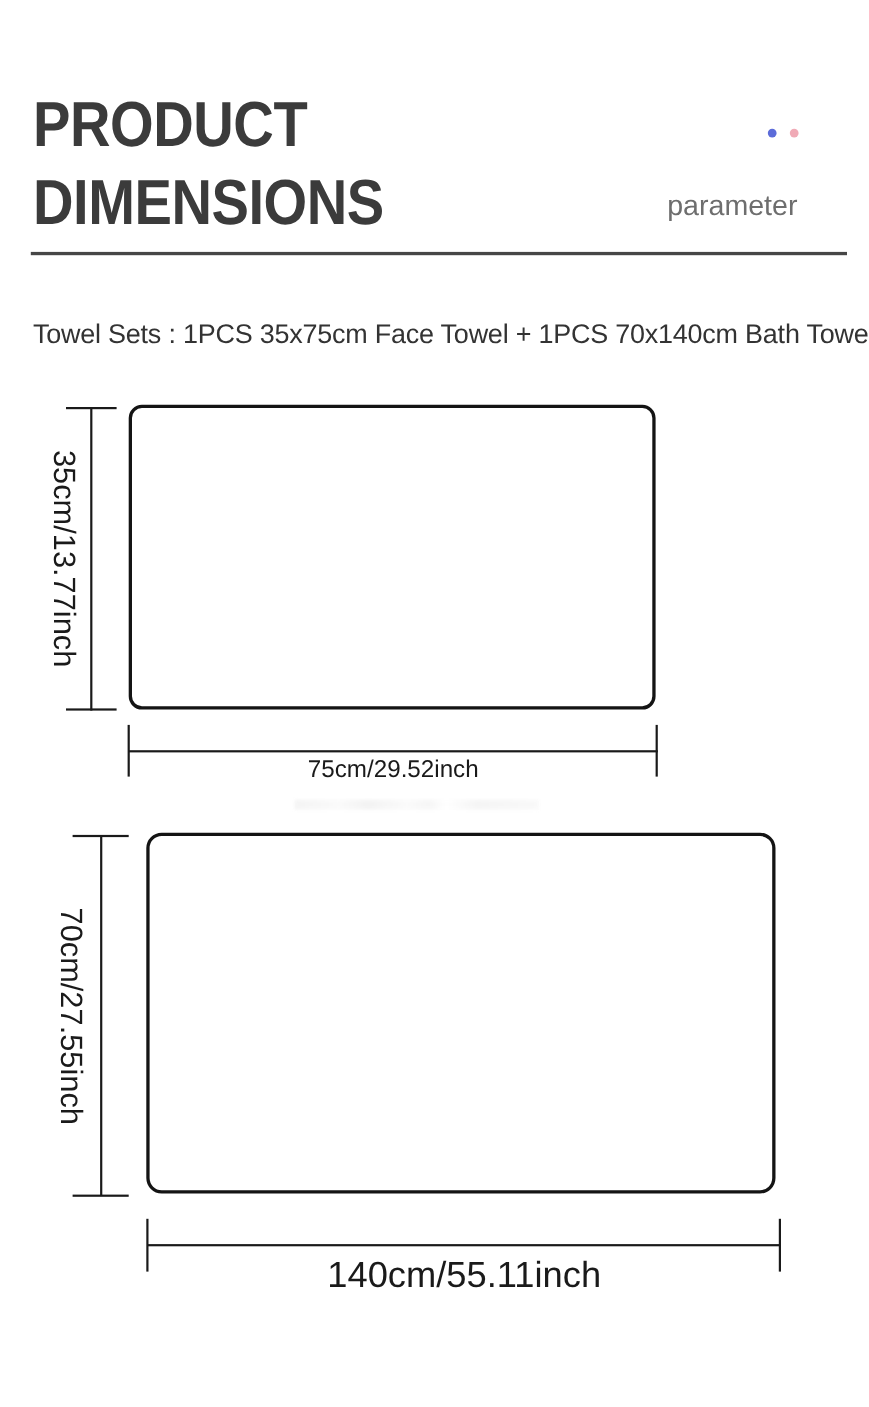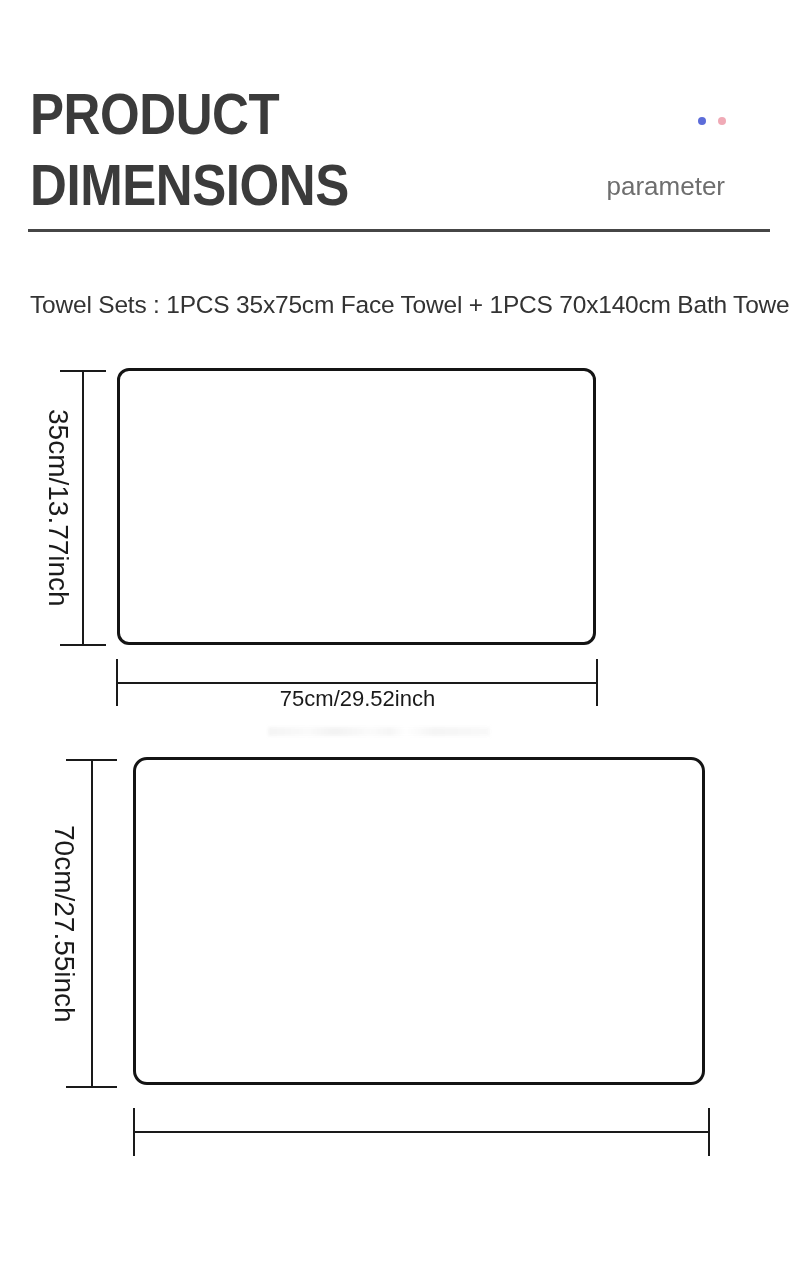--- a/index.html
+++ b/index.html
@@ -155,14 +155,15 @@
   <div class="ghost"></div>
 
   <div class="towel-rect rect-bath"></div>
   <div class="dim-line b-vline"></div>
   <div class="dim-line b-vtick-top"></div>
   <div class="dim-line b-vtick-bot"></div>
   <div class="vlabel vlabel-bath">70cm/27.55inch</div>
   <div class="dim-line b-hline"></div>
   <div class="dim-line b-htick-l"></div>
   <div class="dim-line b-htick-r"></div>
+  <div class="hlabel hlabel-bath">140cm/55.11inch</div>
 
 </div>
 
 </body></html>

